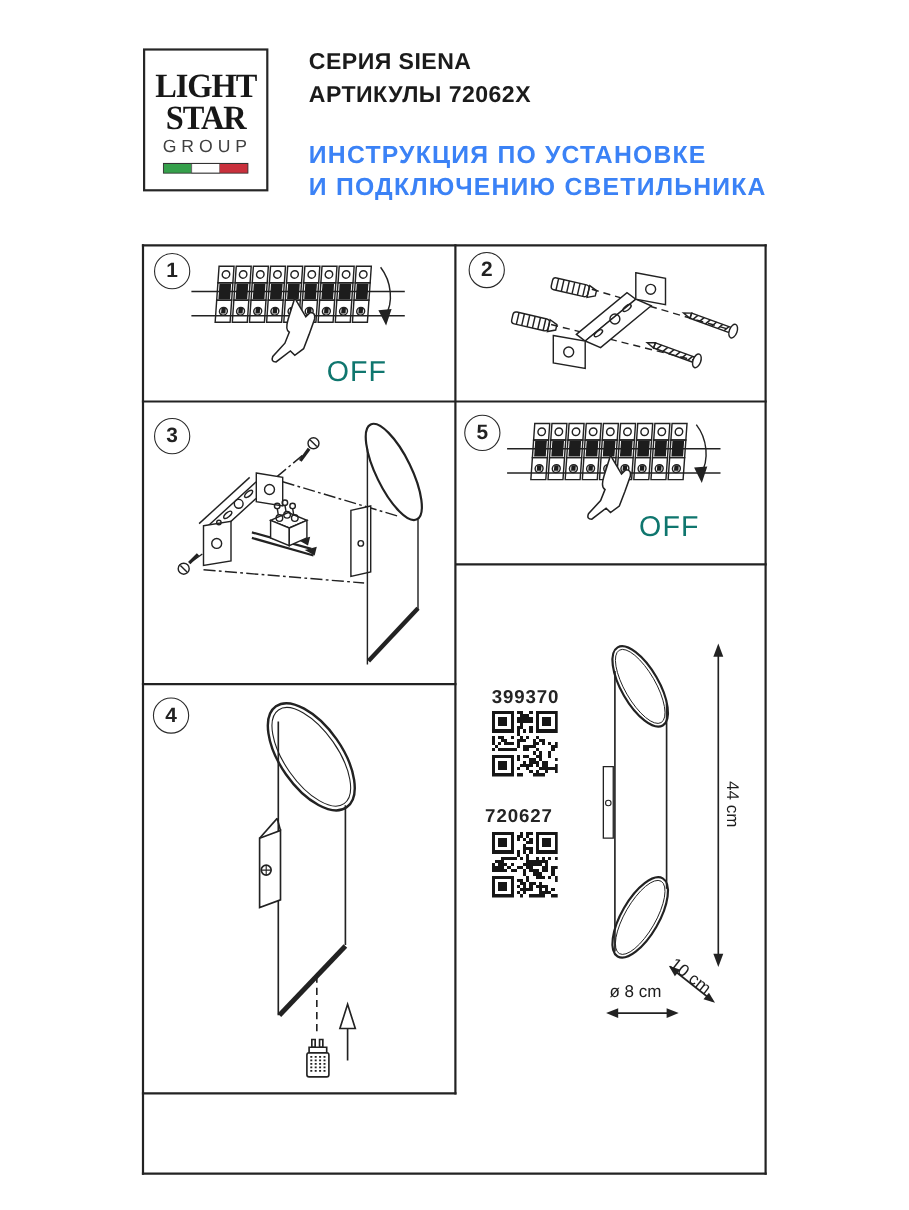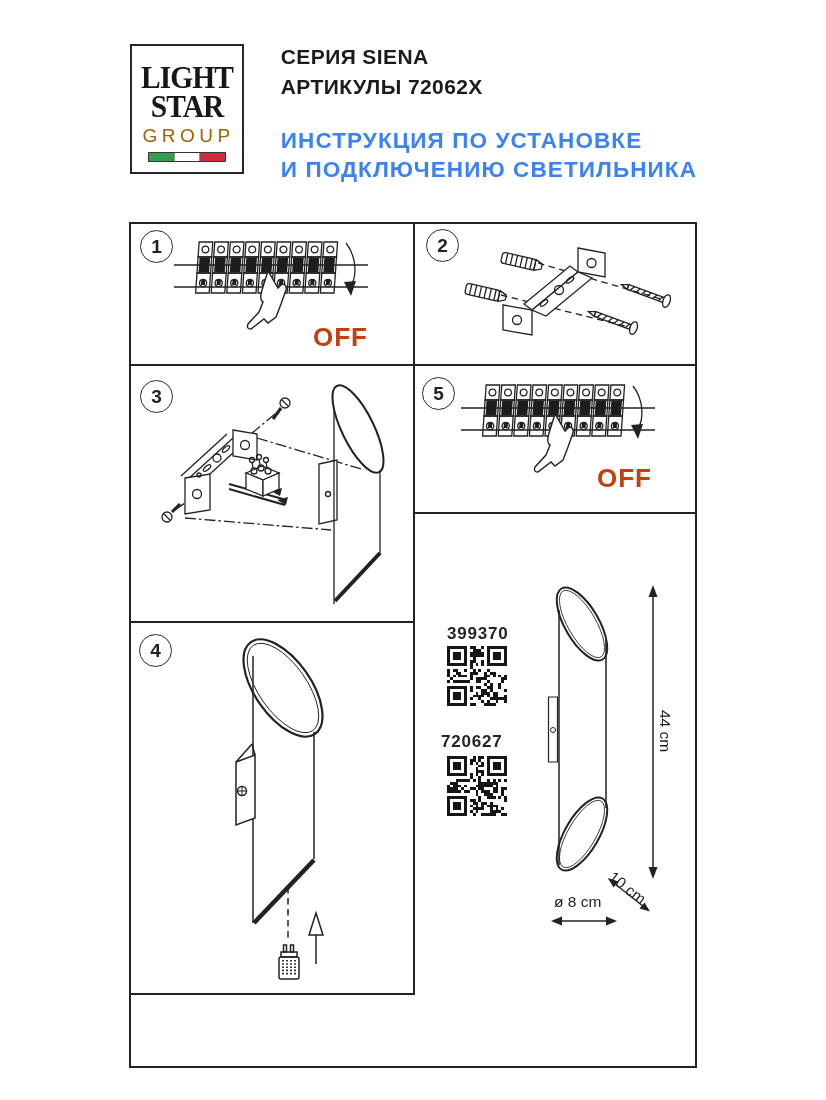--- a/index.html
+++ b/index.html
@@ -6,32 +6,32 @@
   #doc{position:relative;width:826px;height:1100px;background:#fff;overflow:hidden;
        font-family:"Liberation Sans",sans-serif;color:#1c1c1c;}
   svg{display:block;}
   .abs{position:absolute;}
   
   .logo-box{position:absolute;left:130px;top:44px;width:114px;height:130px;
             border:2px solid #262626;box-sizing:border-box;text-align:center;}
   .logo-w{font-family:"Liberation Serif",serif;font-weight:bold;font-size:31px;
           line-height:29px;letter-spacing:-1px;color:#171717;transform:scaleX(.95);}
   .logo-w1{margin-top:17px;}
-  .logo-group{font-size:19px;letter-spacing:4.5px;color:#a16207;margin-top:4px;margin-left:3px;}
+  .logo-group{font-size:16px;letter-spacing:4.5px;color:#404040;margin-top:4px;margin-left:3px;}
   .logo-flag{margin:5px auto 0 auto;}
   .title-block{position:absolute;top:42px;right:129px;white-space:nowrap;}
   .t1{font-size:21px;font-weight:bold;letter-spacing:.4px;line-height:30px;color:#1b1b1b;}
   .t2{font-size:22.5px;font-weight:bold;letter-spacing:1.1px;line-height:29px;color:#3b82f6;}
   .gap{margin-top:24px;}
   
   .badge{position:absolute;width:33px;height:33px;border:1.7px solid #2a2a2a;border-radius:50%;
          box-sizing:border-box;display:flex;align-items:center;justify-content:center;
          font-size:19px;font-weight:bold;color:#222;background:#fff;}
   
-  .off{position:absolute;font-size:26px;font-weight:700;letter-spacing:1px;color:#c2410c;margin-left:16px;}
+  .off{position:absolute;font-size:26px;font-weight:400;letter-spacing:1px;color:#0f766e;}
   .article{position:absolute;font-size:17px;font-weight:bold;letter-spacing:.8px;color:#242424;}
   .dim{position:absolute;font-size:15.5px;font-weight:500;color:#1d1d1d;white-space:nowrap;}
   .dim-v{transform:rotate(90deg);transform-origin:left top;}
   .dim-d{transform:rotate(38deg);transform-origin:left top;}
   .notes{position:absolute;left:155px;top:1014px;width:530px;font-size:15px;line-height:18px;color:#161616;}
   line,path,ellipse,circle,rect,polygon,polyline{vector-effect:non-scaling-stroke;}
   .dd{stroke-dasharray:11 3 2.5 3;}
   .dash{stroke-dasharray:6.5 4.5;}
 </style>
 </head>

